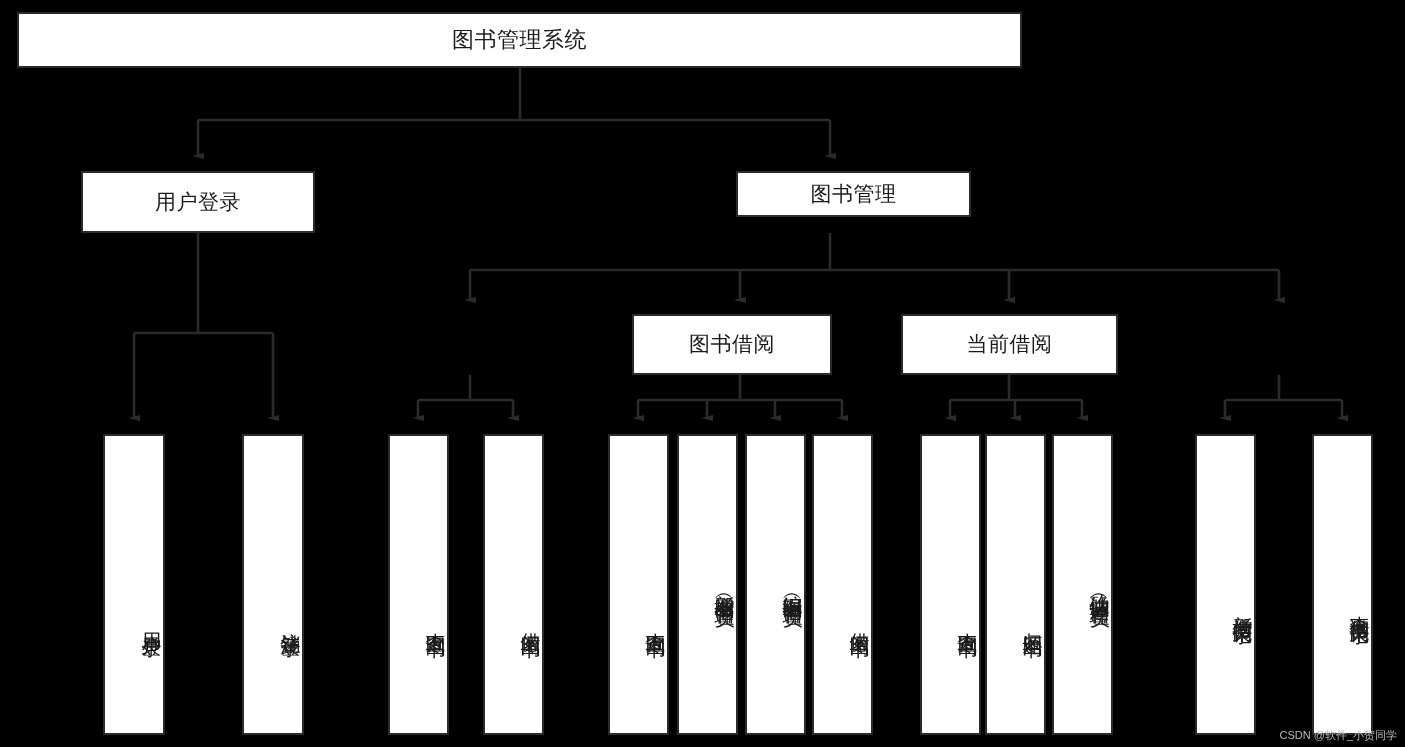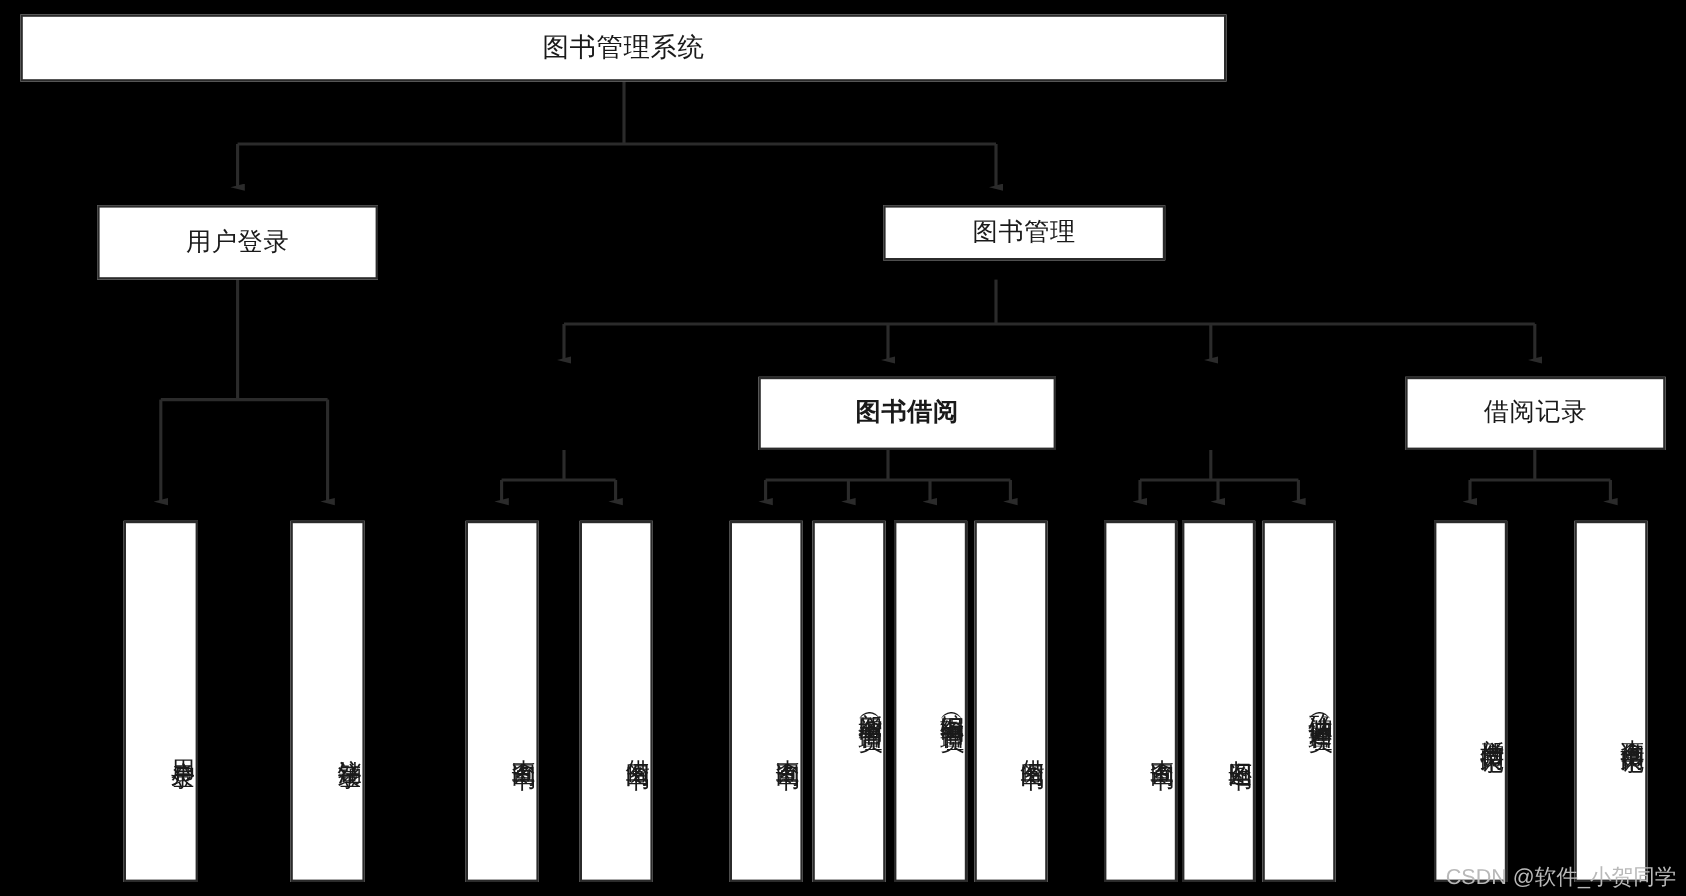--- a/index.html
+++ b/index.html
@@ -57,21 +57,21 @@
     align-items: flex-start;
   }
   .node-label {
     display: block;
     white-space: nowrap;
   }
   .watermark {
     position: absolute;
     right: 8px;
     bottom: 4px;
-    font-size: 18px;
+    font-size: 11px;
     color: #b9b9b9;
     white-space: nowrap;
     font-family: "Liberation Sans", "DejaVu Sans", sans-serif;
   }
 </style>
 </head>
 <body>
 
 <div id="canvas">
 
@@ -131,28 +131,28 @@
 
   <div class="node horizontal" style="left:81px; top:171px; width:234px; height:62px;">
     <span class="node-label">用户登录</span>
   </div>
 
   <div class="node horizontal" style="left:716px; top:171px; width:235px; height:46px;margin-left:20px;">
     <span class="node-label">图书管理</span>
   </div>
 
 
-  <div class="node horizontal" style="left:632px; top:314px; width:248px; height:61px;font-weight:bold;">
+  <div class="node horizontal" style="left:632px; top:314px; width:200px; height:61px;">
     <span class="node-label">图书借阅</span>
   </div>
 
-
-  <div class="node horizontal" style="left:1171px; top:314px; width:217px; height:61px;">
-    <span class="node-label">借阅记录</span>
-  </div>
+  <div class="node horizontal" style="left:901px; top:314px; width:217px; height:61px;">
+    <span class="node-label">当前借阅</span>
+  </div>
+
 
   <div class="node vertical" style="left:103px; top:434px; width:62px; height:301px; padding-top:72px;">
     <span class="node-label">用户登录</span>
   </div>
 
   <div class="node vertical" style="left:242px; top:434px; width:62px; height:301px; padding-top:72px;">
     <span class="node-label">注销登录</span>
   </div>
 
   <div class="node vertical" style="left:388px; top:434px; width:61px; height:301px; padding-top:72px;">

